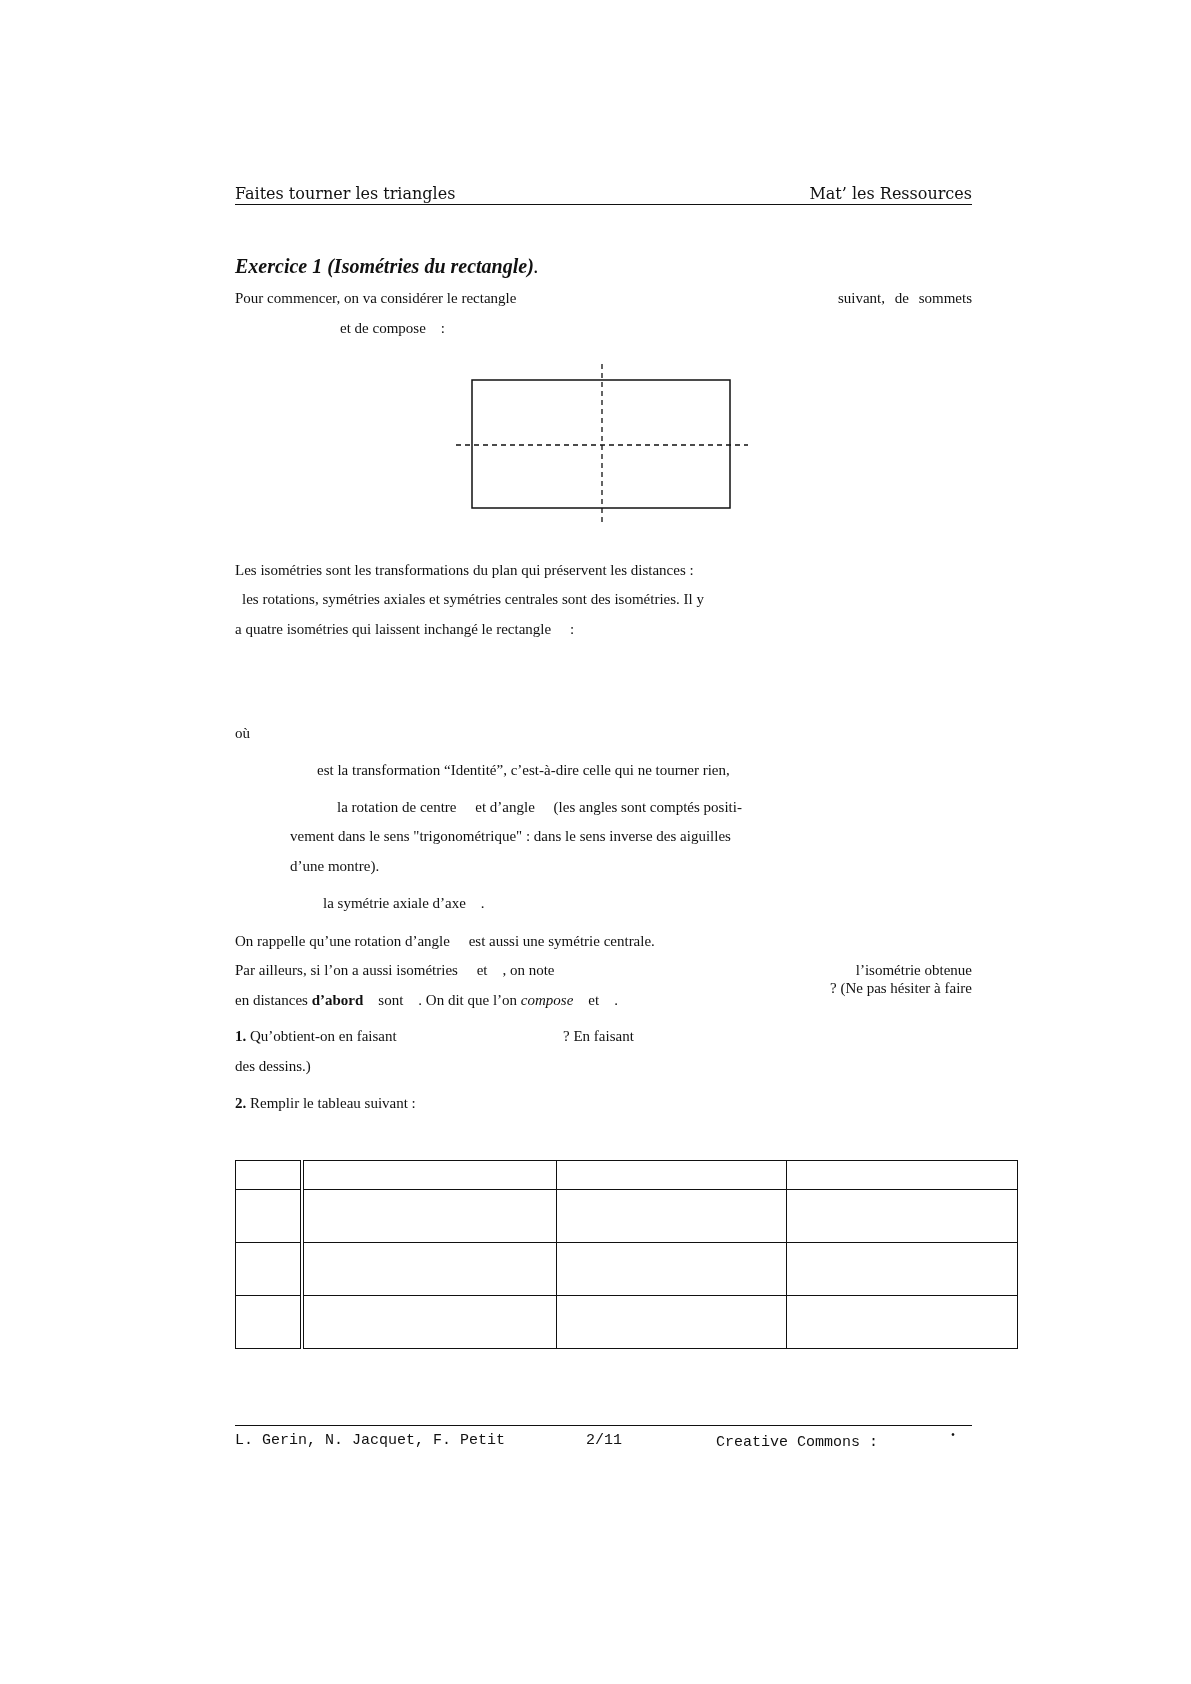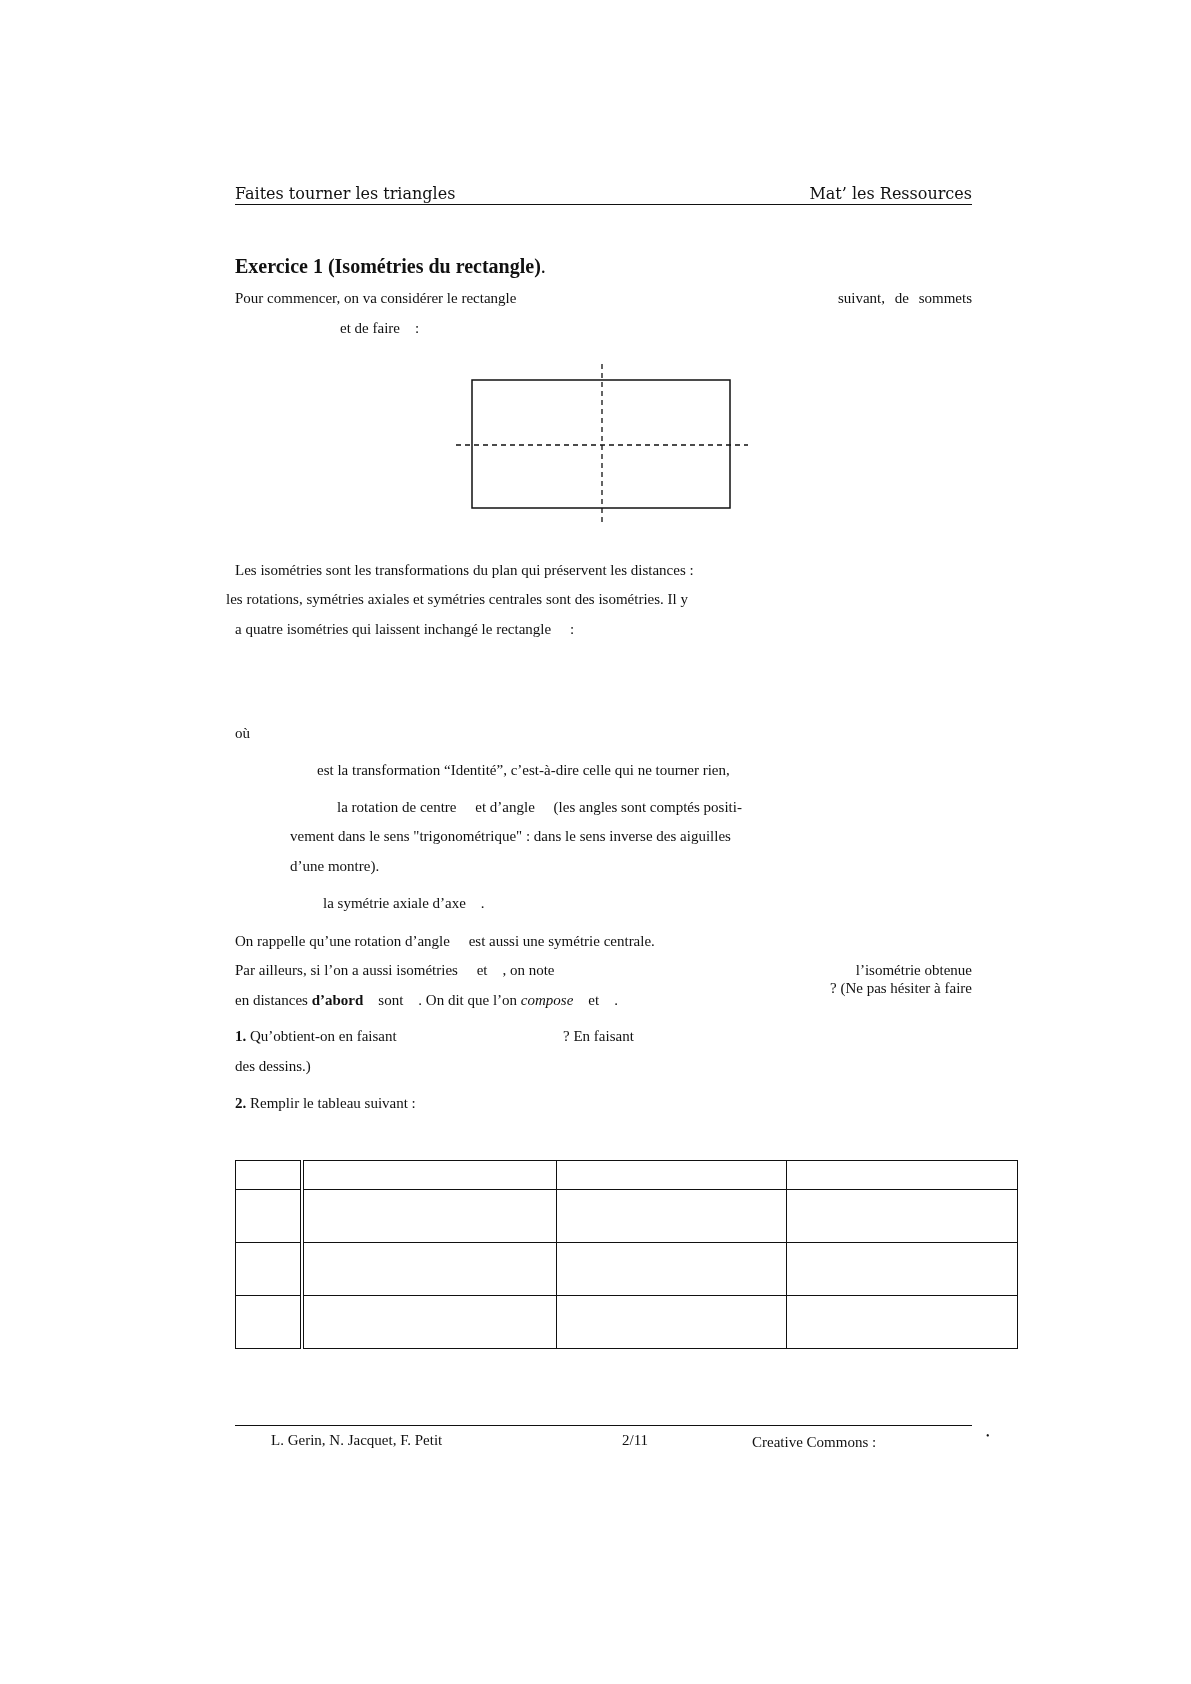--- a/index.html
+++ b/index.html
@@ -2,54 +2,54 @@
 <html><head>
 <meta charset="utf-8">
 <style>
   html, body { margin:0; padding:0; background:#ffffff; }
   body { width:1191px; height:1684px; position:relative; overflow:hidden;
          font-family:"DejaVu Serif","Liberation Serif",serif; color:#111; }
   .abs { position:absolute; white-space:nowrap; }
   .hdr { font-size:16px; }
   .rule { position:absolute; height:1px; background:#111; }
   .txt { font-size:15px; line-height:30px; font-family:"Liberation Serif","DejaVu Serif",serif; }
-  .title { font-size:20px; font-weight:bold; font-family:"Liberation Serif","DejaVu Serif",serif; }
+  .title { font-size:20px; font-weight:bold; font-family:"Liberation Serif","DejaVu Serif",serif;font-style:italic; }
   b { font-weight:bold; }
   i { font-style:italic; }
   .fig { position:absolute; left:456px; top:362px; width:292px; height:162px; }
   table.grid { position:absolute; left:235px; top:1160px; width:783px; border-collapse:collapse; }
   table.grid td { border:1.5px solid #111; padding:0; }
   table.grid td.c0 { width:64px; border-right:4px double #111; }
   table.grid tr.h td { height:28px; }
   table.grid tr.r td { height:52px; }
-  .foot { font-size:15px; font-family:Liberation Serif, serif;margin-left:36px; }
+  .foot { font-size:15px; font-family:Liberation Mono, monospace; }
 </style>
 </head>
 <body>
 
 <div class="abs hdr" style="left:235px; top:184px;">Faites tourner les triangles</div>
 <div class="abs hdr" style="right:219px; top:184px;">Mat’ les Ressources</div>
 <div class="rule" style="left:235px; top:204px; width:737px;"></div>
 
 <div class="abs title" style="left:235px; top:255px;">
   <span>Exercice 1 (Isométries du rectangle)</span><span style="font-weight:normal">.</span>
 </div>
 
 <div class="abs txt" style="left:235px; top:283px;">Pour commencer, on va considérer le rectangle</div>
 <div class="abs txt" style="right:219px; top:283px; word-spacing:6px;">suivant, de sommets</div>
-<div class="abs txt" style="left:340px; top:313px; white-space:pre;">et de faire    :</div>
+<div class="abs txt" style="left:340px; top:313px; white-space:pre;">et de compose    :</div>
 
 <svg class="fig" viewBox="0 0 292 162">
   <rect x="16" y="18" width="258" height="128" fill="none" stroke="#111" stroke-width="1.5"></rect>
   <line x1="146" y1="2" x2="146" y2="162" stroke="#111" stroke-width="1.3" stroke-dasharray="5,4"></line>
   <line x1="0" y1="83" x2="292" y2="83" stroke="#111" stroke-width="1.3" stroke-dasharray="5,4"></line>
 </svg>
 
 <div class="abs txt" style="left:235px; top:555px;">Les isométries sont les transformations du plan qui préservent les distances :</div>
-<div class="abs txt" style="left:226px; top:584px;">les rotations, symétries axiales et symétries centrales sont des isométries. Il y</div>
+<div class="abs txt" style="left:242px; top:584px;">les rotations, symétries axiales et symétries centrales sont des isométries. Il y</div>
 <div class="abs txt" style="left:235px; top:614px; white-space:pre;">a quatre isométries qui laissent inchangé le rectangle     :</div>
 
 <div class="abs txt" style="left:235px; top:718px;">où</div>
 
 <div class="abs txt" style="left:317px; top:755px;">est la transformation “Identité”, c’est-à-dire celle qui ne tourner rien,</div>
 <div class="abs txt" style="left:337px; top:792px; white-space:pre;">la rotation de centre     et d’angle     (les angles sont comptés positi-</div>
 <div class="abs txt" style="left:290px; top:821px;">vement dans le sens "trigonométrique" : dans le sens inverse des aiguilles</div>
 <div class="abs txt" style="left:290px; top:851px;">d’une montre).</div>
 <div class="abs txt" style="left:323px; top:888px; white-space:pre;">la symétrie axiale d’axe    .</div>
 

